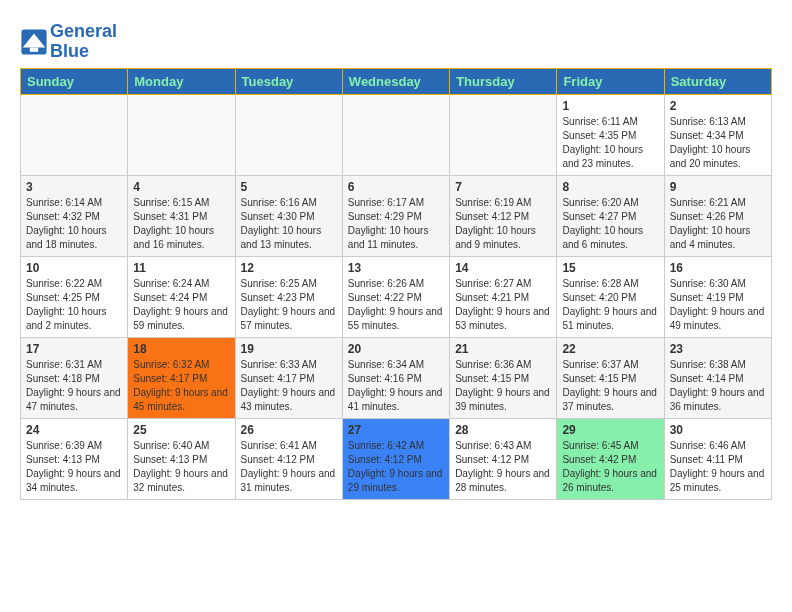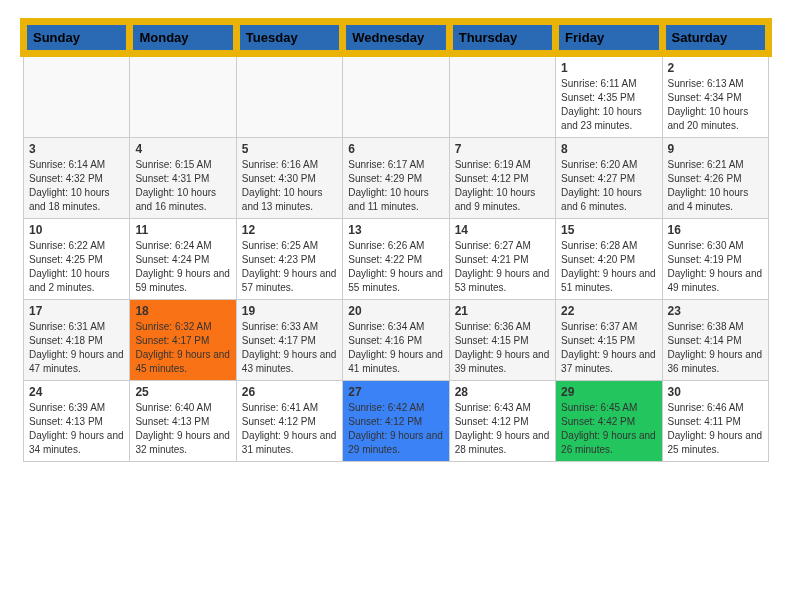--- a/index.html
+++ b/index.html
@@ -52,26 +52,26 @@
       font-size: 15px;
       color: #555;
     }
     .calendar {
       width: 100%;
       border-collapse: collapse;
       table-layout: fixed;
     }
     .calendar th {
       background: #2a6ab5;
-      color: #000000;
+      color: #86efac;
       font-size: 13px;
       font-weight: bold;
       padding: 5px 6px;
       text-align: left;
-      border: 7px solid #eab308;
+      border: 1px solid #eab308;
     }
     .calendar td {
       vertical-align: top;
       border: 1px solid #ccc;
       padding: 4px 5px;
       font-size: 10px;
       color: #333;
       height: 80px;
       background: #fff;
     }
@@ -93,20 +93,41 @@
     }
     .cell-content {
       font-size: 10px;
       line-height: 1.4;
     }
   </style>
 </head>
 <body>
 
 <div class="page">
+  <div class="header-area">
+    <div class="logo">
+      <svg class="logo-icon" viewBox="0 0 40 40">
+        <rect x="2" y="2" width="36" height="36" rx="4" fill="#2a6ab5"></rect>
+        <polygon points="20,8 36,28 4,28" fill="white"></polygon>
+        <rect x="14" y="28" width="12" height="6" fill="white"></rect>
+      </svg>
+      <div>
+        <div class="logo-text">
+          <span>General</span>
+        </div>
+        <div class="logo-text">
+          <span>Blue</span>
+        </div>
+      </div>
+    </div>
+    <div class="title-area">
+      <div class="month-title"></div>
+      <div class="subtitle"></div>
+    </div>
+  </div>
 
   <table class="calendar">
     <thead>
       <tr id="weekday-header">
           <th>Sunday</th>
           <th>Monday</th>
           <th>Tuesday</th>
           <th>Wednesday</th>
           <th>Thursday</th>
           <th>Friday</th>
@@ -289,21 +310,21 @@
             <div class="cell-content" style="white-space: pre-line;">Sunrise: 6:42 AM
 Sunset: 4:12 PM
 Daylight: 9 hours and 29 minutes.</div>
           </td>
           <td style="background: rgb(255, 255, 255);">
             <span class="day-num">28</span>
             <div class="cell-content" style="white-space: pre-line;">Sunrise: 6:43 AM
 Sunset: 4:12 PM
 Daylight: 9 hours and 28 minutes.</div>
           </td>
-          <td style="background: #22c55e;">
+          <td style="background: #86efac;">
             <span class="day-num">29</span>
             <div class="cell-content" style="white-space: pre-line;">Sunrise: 6:45 AM
 Sunset: 4:42 PM
 Daylight: 9 hours and 26 minutes.</div>
           </td>
           <td style="background: rgb(255, 255, 255);">
             <span class="day-num">30</span>
             <div class="cell-content" style="white-space: pre-line;">Sunrise: 6:46 AM
 Sunset: 4:11 PM
 Daylight: 9 hours and 25 minutes.</div>

